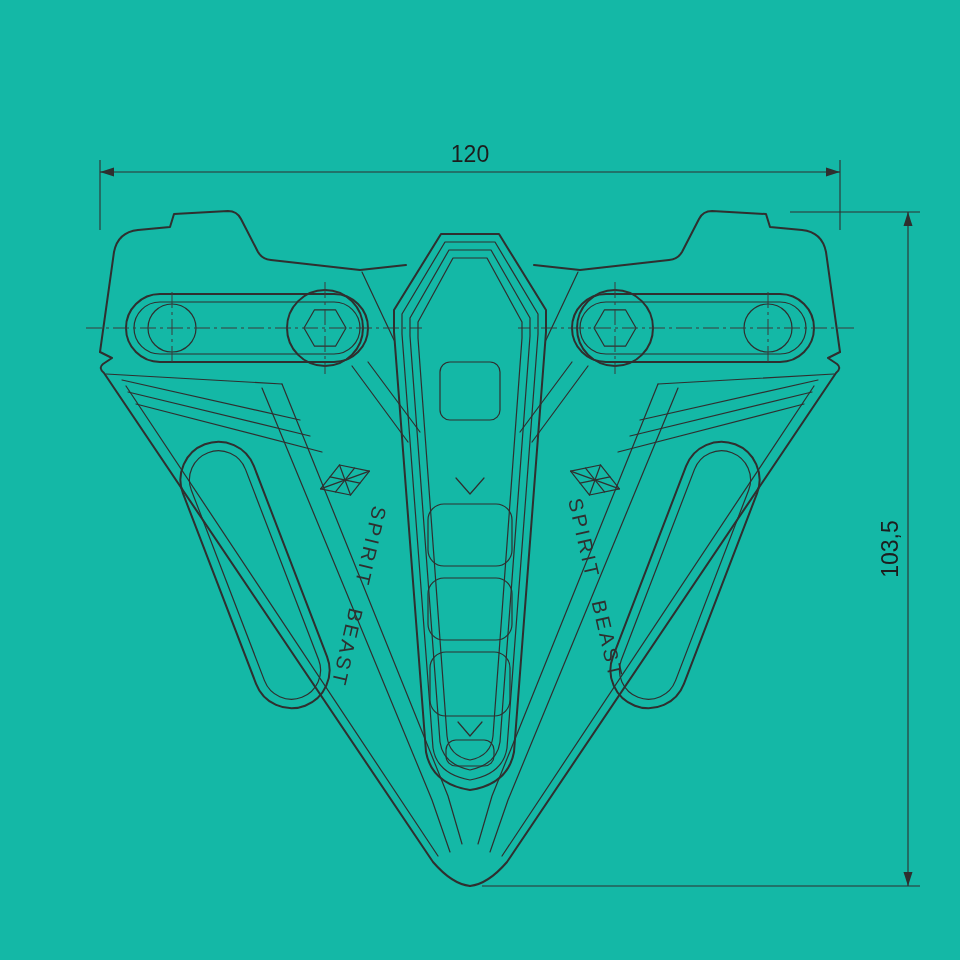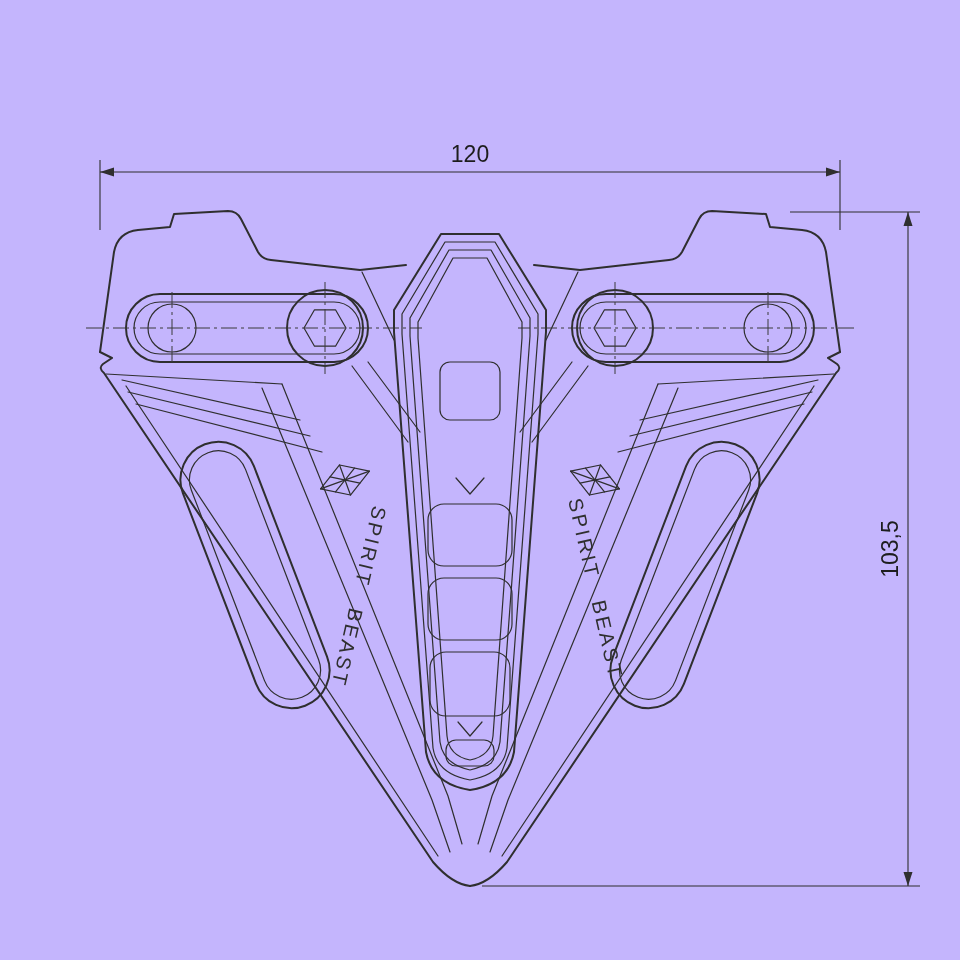--- a/index.html
+++ b/index.html
@@ -1,16 +1,16 @@
 <!DOCTYPE html>
 <html><head>
 <meta charset="utf-8">
 <style>
   html,body{margin:0;padding:0;background:#ffffff;}
-  .stage{width:960px;height:960px;position:relative;background:#c4b5fd;overflow:hidden;}
+  .stage{width:960px;height:960px;position:relative;background:#14b8a6;overflow:hidden;}
   svg{display:block;}
   
   .ol{fill:none;stroke:#2f2f2f;stroke-width:2;stroke-linejoin:round;stroke-linecap:round;}
   .dl{fill:none;stroke:#2f2f2f;stroke-width:1.2;stroke-linejoin:round;stroke-linecap:round;}
   .cl{fill:none;stroke:#3a3a3a;stroke-width:1;stroke-dasharray:16 4 3 4;}
   .dim{fill:none;stroke:#2f2f2f;stroke-width:1.1;}
   .arr{fill:#2f2f2f;stroke:none;}
   .dimtext{font-family:"Liberation Sans","DejaVu Sans",sans-serif;font-size:23px;fill:#1d1d1d;}
   .brand{font-family:"Liberation Sans","DejaVu Sans",sans-serif;font-size:20px;letter-spacing:3px;fill:#2f2f2f;}
 </style>

